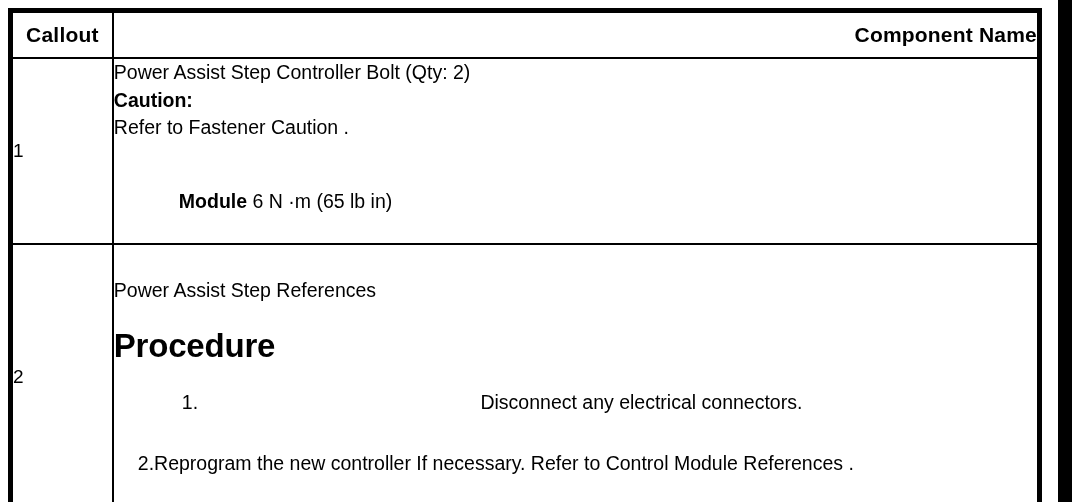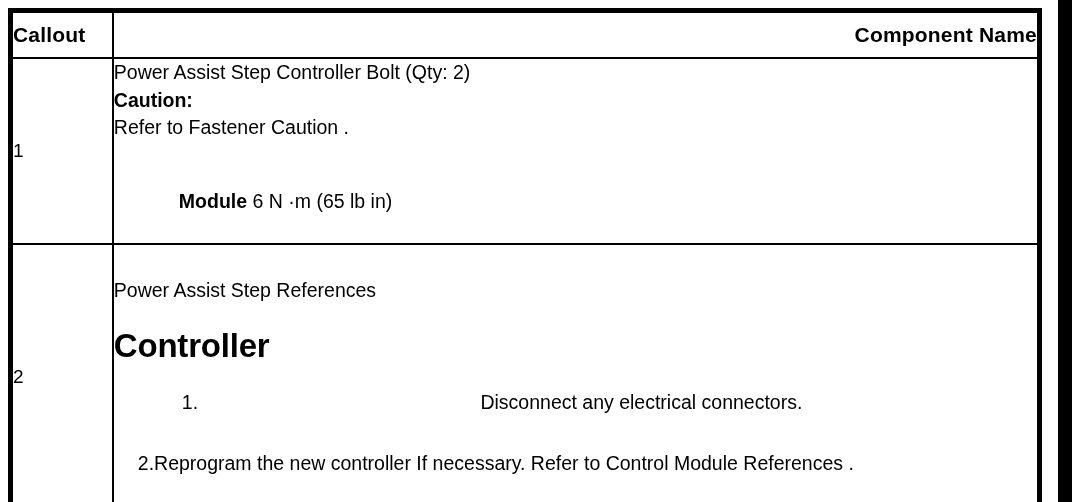--- a/index.html
+++ b/index.html
@@ -52,21 +52,21 @@
     border: 2px solid #000000;
     vertical-align: middle;
     padding: 0;
     background: #ffffff;
   }
 
   col.col-callout { width: 102px; }
   col.col-name { width: 924px; }
 
   .th-callout {
-    text-align: left;
+    text-align: center;
     font-weight: bold;
     font-size: 21px;
     letter-spacing: 0.2px;
     height: 44px;
   }
   .th-name {
     text-align: right;
     font-weight: bold;
     font-size: 21px;
     letter-spacing: 0.2px;
@@ -156,21 +156,21 @@
             <span class="bold-run">Module</span><span> 6 N ·m (65 lb in)</span>
           </div>
         </td>
       </tr>
 
       <tr class="row2">
         <td class="td-callout">2</td>
         <td class="td-body">
           <div class="line">Power Assist Step References</div>
           <div class="spacer-md"></div>
-          <div class="procedure-heading">Controller</div>
+          <div class="procedure-heading">Procedure</div>
           <div class="spacer-md"></div>
           <ol class="step-list">
             <li class="step-item">
               <span class="step-number">1.</span>
               <span class="step-text">Disconnect any electrical connectors.</span>
             </li>
           </ol>
           <div class="spacer-md"></div>
           <div class="spacer-xs"></div>
           <div class="final-note">2.Reprogram the new controller If necessary. Refer to Control Module References .</div>

